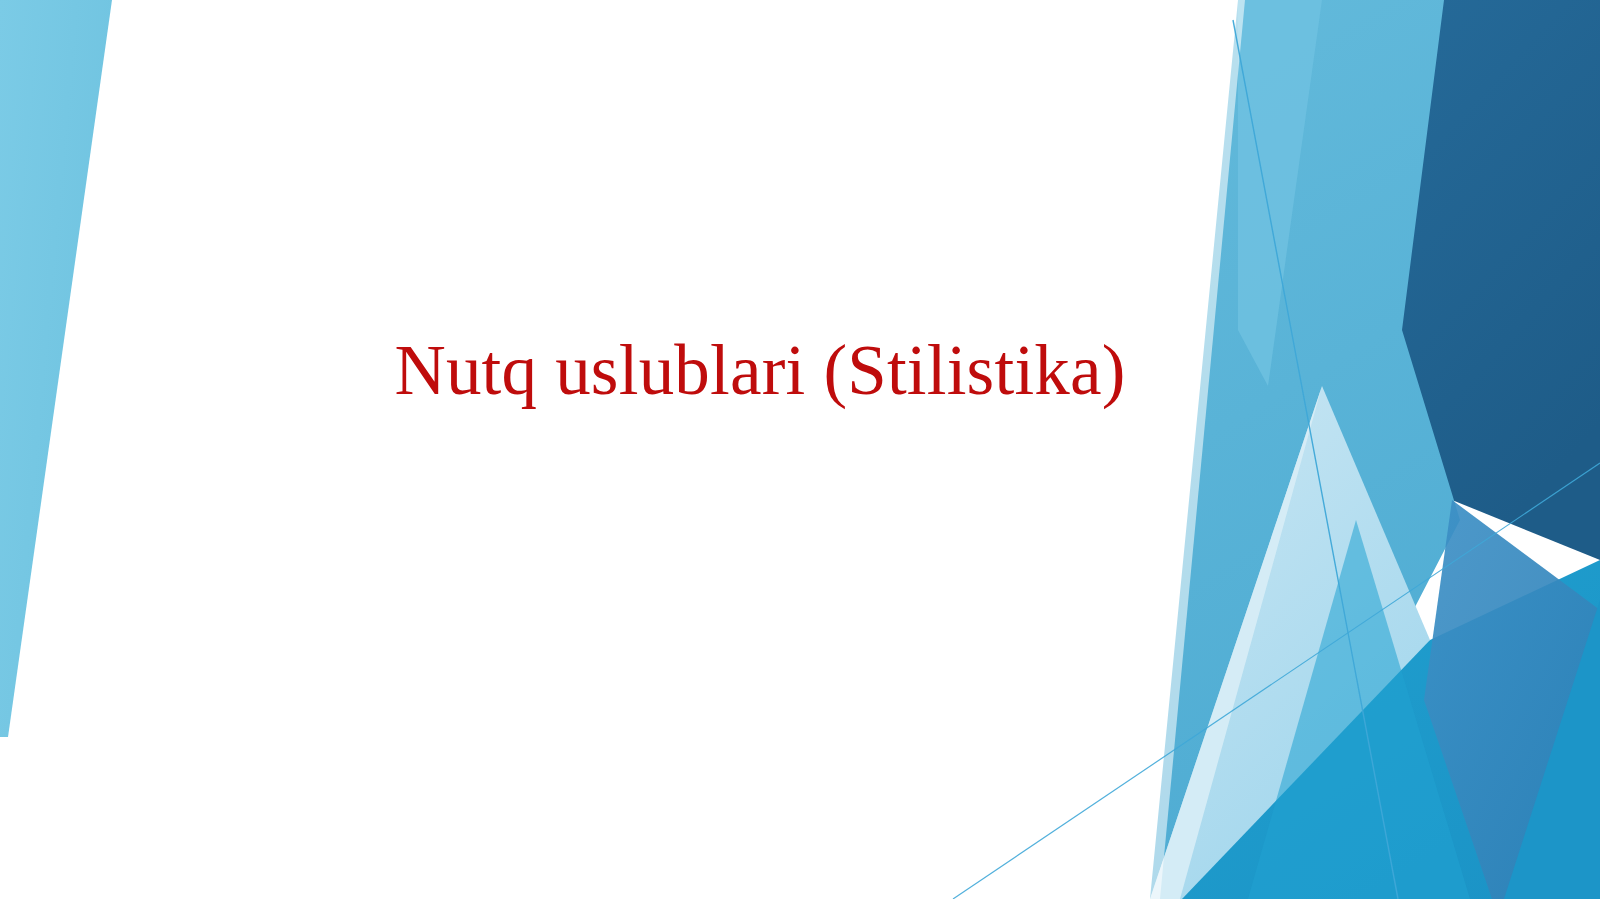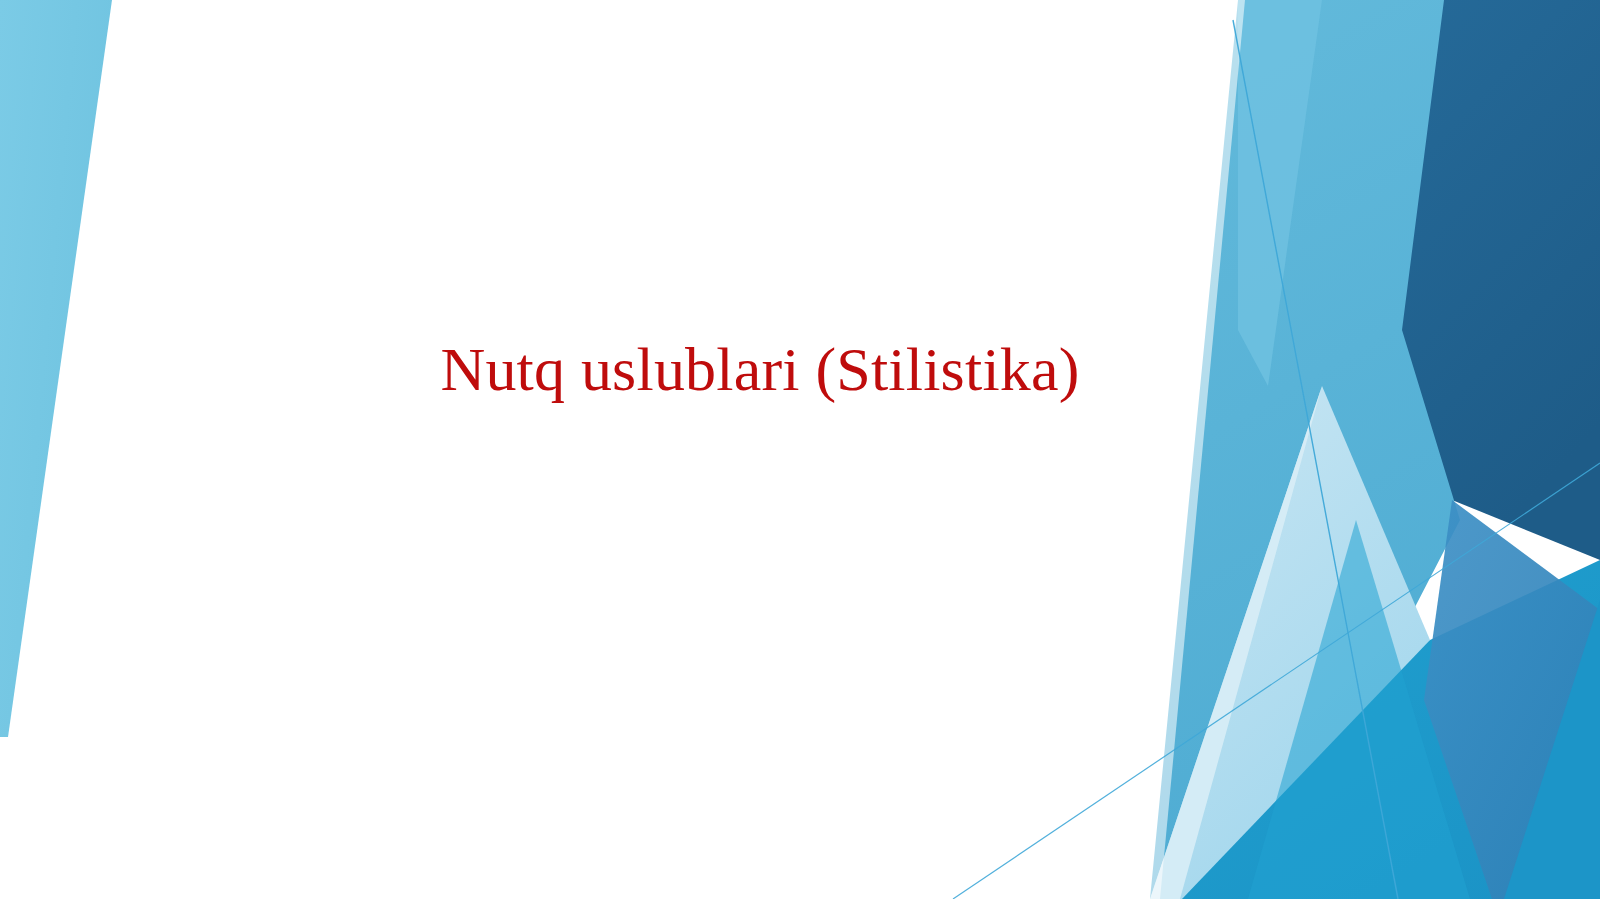--- a/index.html
+++ b/index.html
@@ -37,21 +37,21 @@
     width: 1520px;
     height: 140px;
     display: flex;
     align-items: center;
     justify-content: center;
     pointer-events: none;
   }
 
   #slide-title {
     font-family: "Liberation Serif", serif;
-    font-size: 62px;
+    font-size: 71px;
     font-weight: 400;
     line-height: 1.05;
     letter-spacing: 0.2px;
     color: #BF0C0C;
     white-space: nowrap;
     text-align: center;
   }
 </style>
 </head>
 <body>

